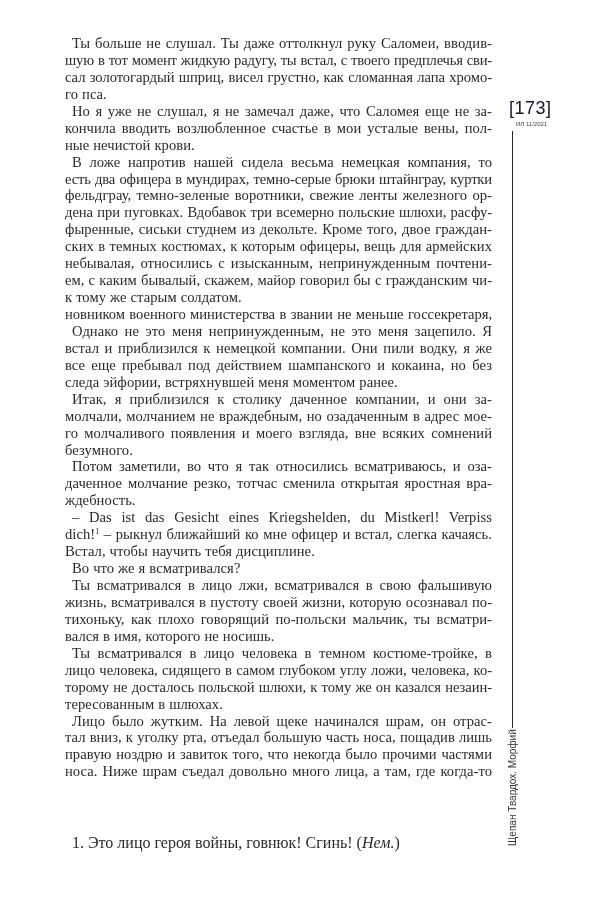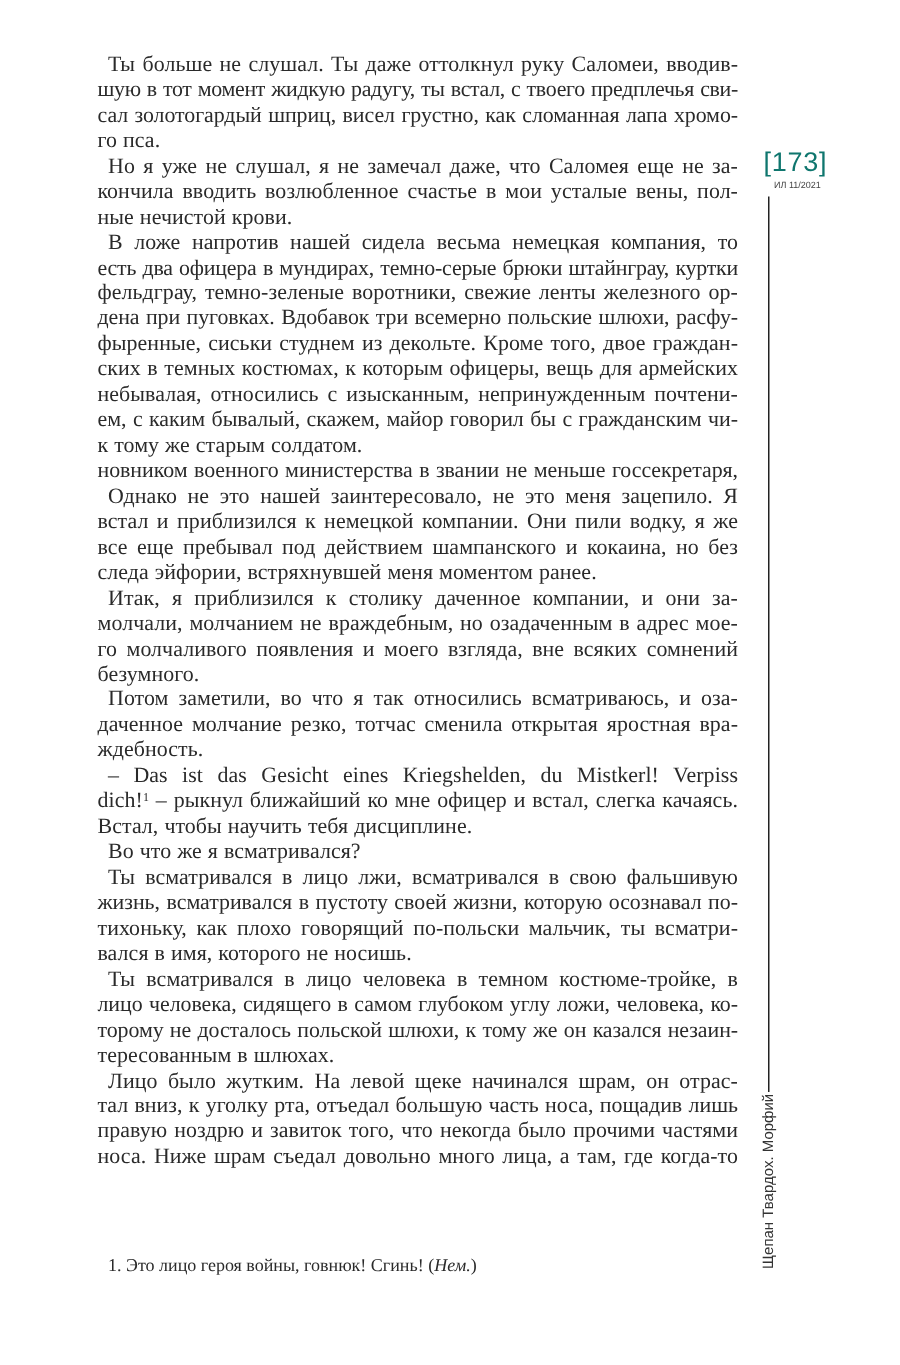--- a/index.html
+++ b/index.html
@@ -51,33 +51,33 @@
       font-size: 8px;
       vertical-align: top;
       position: relative;
       top: -2px;
     }
     .footnote {
       position: absolute;
       left: 72px;
       top: 836px;
       font-family: "Liberation Serif", "DejaVu Serif", serif;
-      font-size: 12px;
+      font-size: 16px;
       line-height: 14px;
       white-space: nowrap;
     }
     .footnote i { font-style: italic; }
     .page-number {
       position: absolute;
       left: 509px;
       top: 98px;
       font-family: "Liberation Sans", "DejaVu Sans", sans-serif;
       font-size: 18px;
       line-height: 20px;
-      color: #0f766e;
+      color: #0f172a;
       letter-spacing: 0.5px;
     }
     .issue {
       position: absolute;
       left: 516px;
       top: 120px;
       font-family: "Liberation Sans", "DejaVu Sans", sans-serif;
       font-size: 6px;
       line-height: 8px;
       color: #444444;
@@ -120,21 +120,21 @@
       <div class="line indent"><span>В ложе напротив нашей сидела весьма немецкая компания, то</span></div>
       <div class="line" style="letter-spacing: -0.137695px;"><span>есть два офицера в мундирах, темно-серые брюки штайнграу, куртки</span></div>
       <div class="line"><span>фельдграу, темно-зеленые воротники, свежие ленты железного ор-</span></div>
       <div class="line" style="letter-spacing: -0.046627px;"><span>дена при пуговках. Вдобавок три всемерно польские шлюхи, расфу-</span></div>
       <div class="line"><span>фыренные, сиськи студнем из декольте. Кроме того, двое граждан-</span></div>
       <div class="line"><span>ских в темных костюмах, к которым офицеры, вещь для армейских</span></div>
       <div class="line"><span>небывалая, относились с изысканным, непринужденным почтени-</span></div>
       <div class="line" style="letter-spacing: -0.00669643px;"><span>ем, с каким бывалый, скажем, майор говорил бы с гражданским чи-</span></div>
       <div class="line last"><span>к тому же старым солдатом.</span></div>
       <div class="line" style="letter-spacing: -0.0287698px;"><span>новником военного министерства в звании не меньше госсекретаря,</span></div>
-      <div class="line indent"><span>Однако не это нашей заинтересовало, не это меня зацепило. Я</span></div>
+      <div class="line indent"><span>Однако не это меня непринужденным, не это меня зацепило. Я</span></div>
       <div class="line"><span>встал и приблизился к немецкой компании. Они пили водку, я же</span></div>
       <div class="line"><span>все еще пребывал под действием шампанского и кокаина, но без</span></div>
       <div class="line last"><span>следа эйфории, встряхнувшей меня моментом ранее.</span></div>
       <div class="line indent"><span>Итак, я приблизился к столику даченное компании, и они за-</span></div>
       <div class="line"><span>молчали, молчанием не враждебным, но озадаченным в адрес мое-</span></div>
       <div class="line"><span>го молчаливого появления и моего взгляда, вне всяких сомнений</span></div>
       <div class="line last"><span>безумного.</span></div>
       <div class="line indent"><span>Потом заметили, во что я так относились всматриваюсь, и оза-</span></div>
       <div class="line"><span>даченное молчание резко, тотчас сменила открытая яростная вра-</span></div>
       <div class="line last"><span>ждебность.</span></div>

